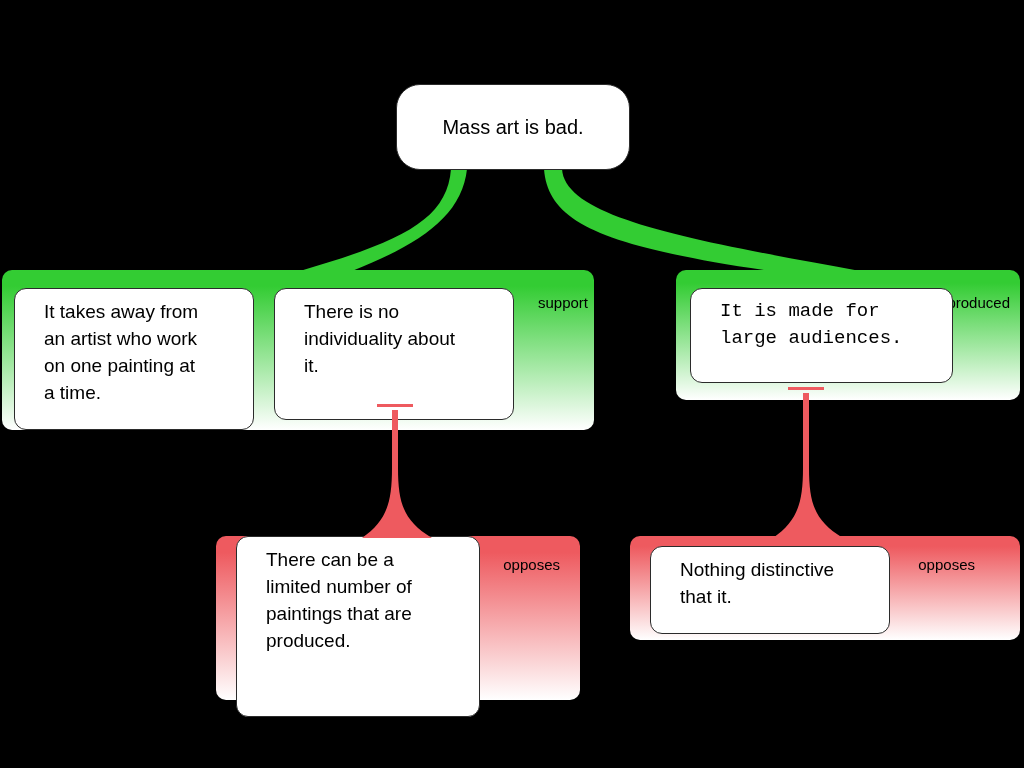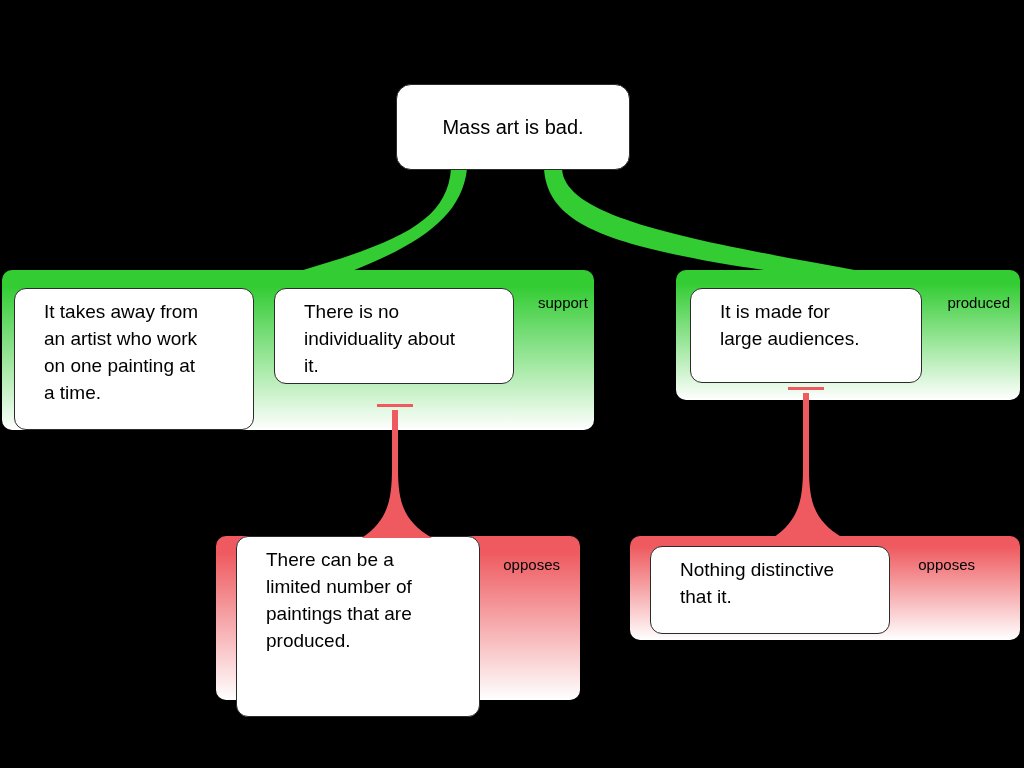--- a/index.html
+++ b/index.html
@@ -18,45 +18,45 @@
     position:relative;
   }
   .layer{position:absolute;left:0;top:0;pointer-events:none;}
   #green-layer{z-index:0;}
   #red-layer{z-index:5;}
   .support-fill{fill:var(--support);}
   .oppose-fill{fill:var(--oppose);}
 
   .node-root{
     position:absolute;left:396px;top:84px;width:234px;height:86px;
-    background:var(--node-bg);border:1px solid #2b2b2b;border-radius:15px;
+    background:var(--node-bg);border:1px solid #2b2b2b;border-radius:24px;
     display:flex;align-items:center;justify-content:center;
     font-size:20px;z-index:2;
   }
 
   .group{position:absolute;border-radius:10px;z-index:1;}
   .group.support-g{background:linear-gradient(to bottom, var(--support) 0%, var(--support) 10%, #ffffff 100%);}
   .group.oppose-g{background:linear-gradient(to bottom, var(--oppose) 0%, var(--oppose) 10%, #ffffff 100%);}
   .glabel{position:absolute;font-size:15px;color:var(--text);}
 
   .claim{
     position:absolute;background:var(--node-bg);
     border:1px solid #2b2b2b;border-radius:12px;
     font-size:19px;line-height:27px;
     padding:9px 46px 9px 29px;
   }
 
   #group-0{left:2px;top:270px;width:592px;height:160px;}
   #group-0 .glabel{top:24px;right:6px;}
   #claim-0-0{left:12px;top:18px;width:240px;height:142px;}
-  #claim-0-1{left:272px;top:18px;width:240px;height:96px;}
+  #claim-0-1{left:272px;top:18px;width:240px;height:132px;}
 
   #group-1{left:676px;top:270px;width:344px;height:130px;}
   #group-1 .glabel{top:24px;right:10px;}
-  #claim-1-0{left:14px;top:18px;width:232px;height:95px;}
+  #claim-1-0{left:14px;top:18px;width:263px;height:95px;font-family:Liberation Mono, monospace;}
 
   #group-2{left:216px;top:536px;width:364px;height:164px;}
   #group-2 .glabel{top:20px;right:20px;}
   #claim-2-0{left:20px;top:0;width:244px;height:181px;}
 
   #group-3{left:630px;top:536px;width:390px;height:104px;}
   #group-3 .glabel{top:20px;right:45px;}
   #claim-3-0{left:20px;top:10px;width:240px;height:88px;}
 </style>
 </head>

